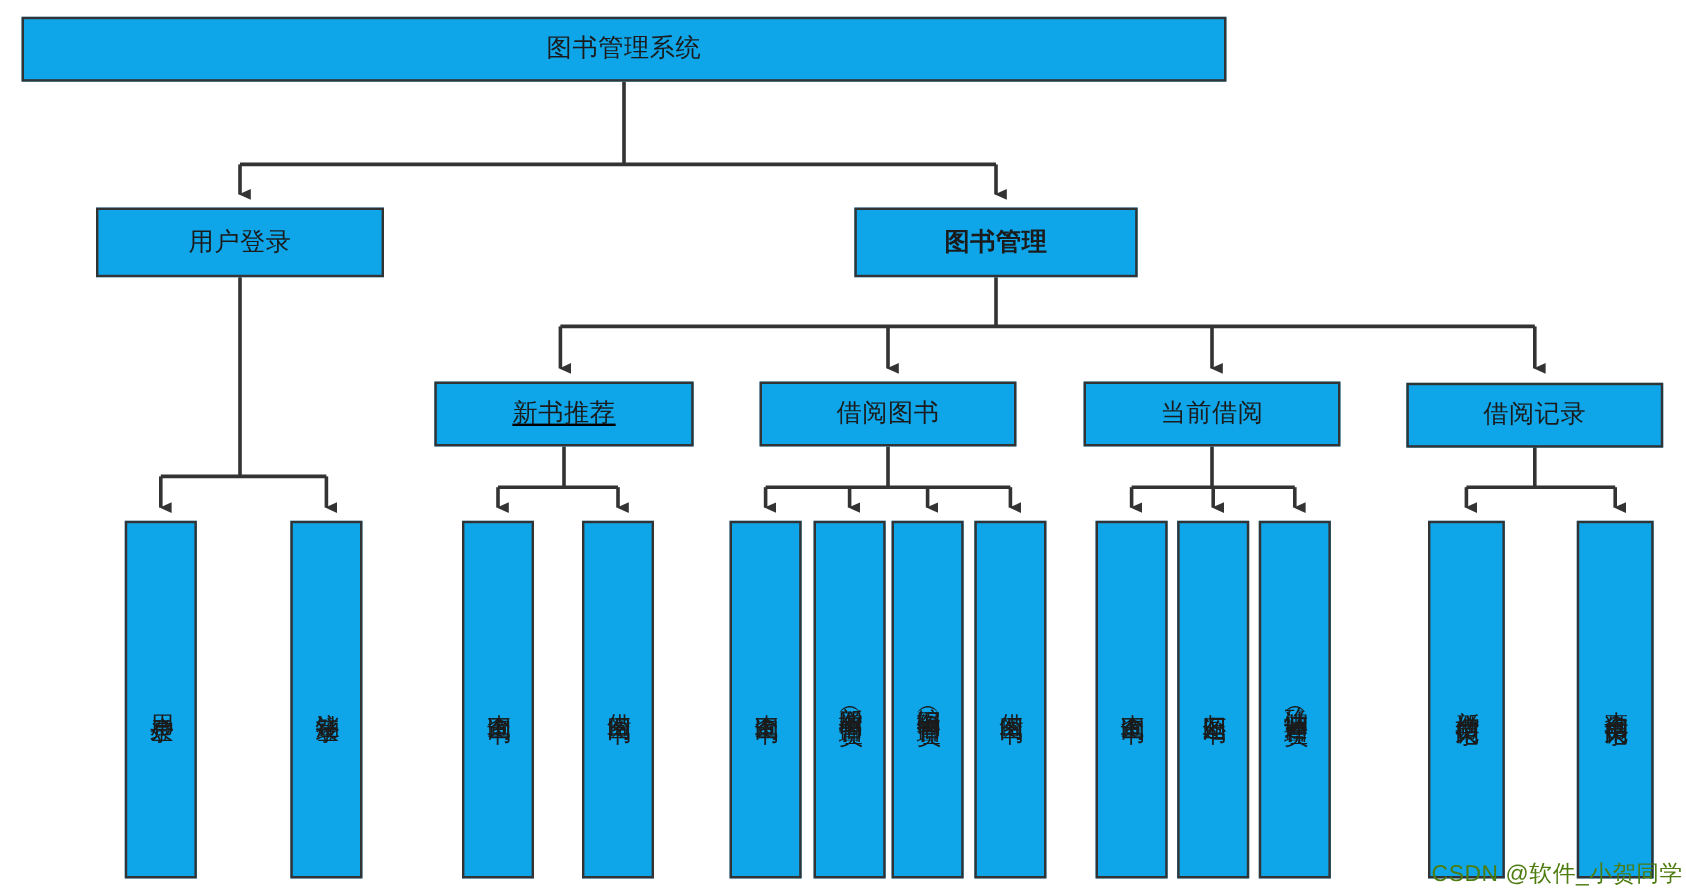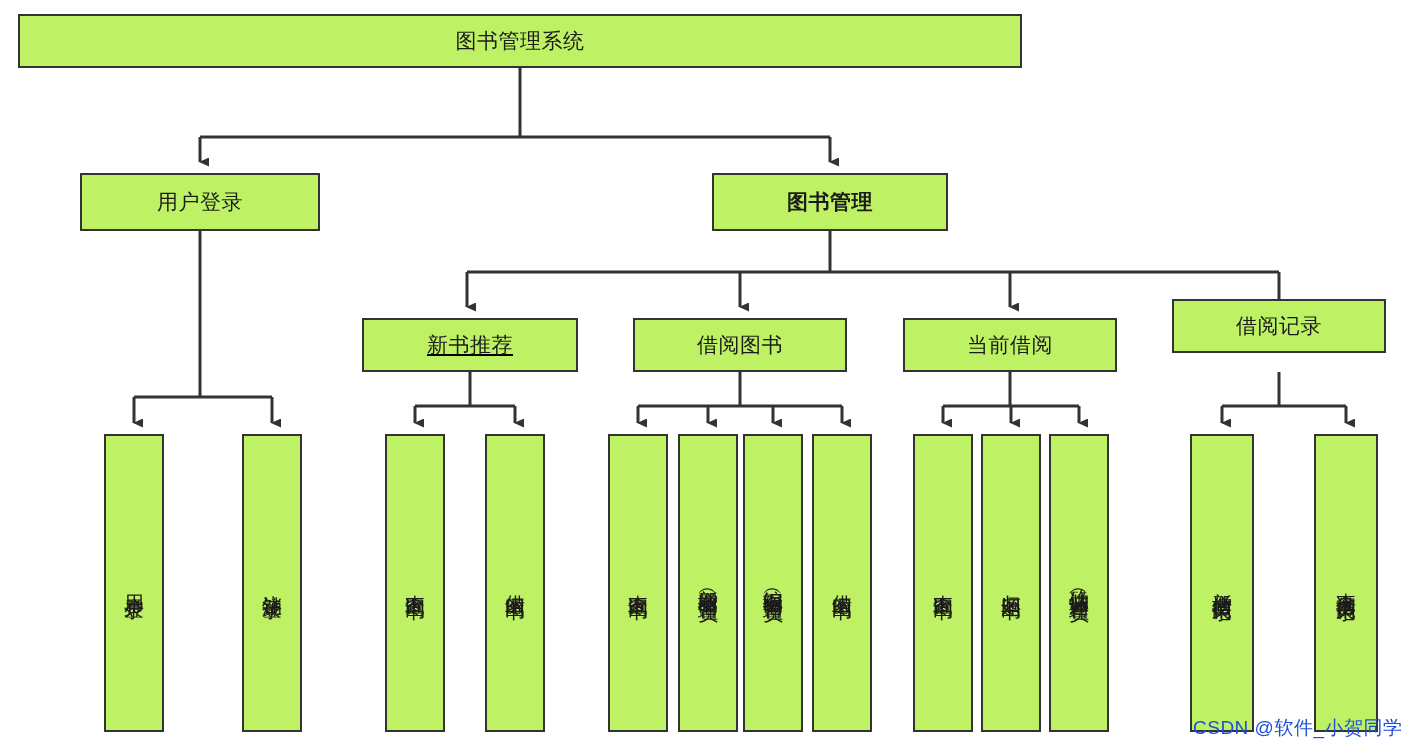--- a/index.html
+++ b/index.html
@@ -23,21 +23,21 @@
   svg.diagram-canvas {
     position: absolute;
     left: 0;
     top: 0;
     width: 1405px;
     height: 747px;
   }
   .node-box {
     position: absolute;
     box-sizing: border-box;
-    background: #bef264;
+    background: #0ea5e9;
     border: 2px solid #333333;
     display: flex;
     align-items: center;
     justify-content: center;
     overflow: hidden;
   }
   .node-label-h {
     font-size: 21px;
     color: #1b1b1b;
     line-height: 1.2;
@@ -50,21 +50,21 @@
     writing-mode: vertical-rl;
     text-orientation: upright;
     line-height: 1.35;
     letter-spacing: 2px;
     white-space: nowrap;
     text-align: center;
   }
   .watermark {
     position: absolute;
     font-size: 19px;
-    color: #1d4ed8;
+    color: #4d7c0f;
     white-space: nowrap;
     letter-spacing: 0.5px;
     pointer-events: none;
   }
 </style>
 </head>
 <body>
 
 <div id="diagram-root">
 
@@ -124,21 +124,21 @@
 
   <div class="node-box" id="node-l2-0" style="left: 362px; top: 318px; width: 216px; height: 54px; text-decoration: underline;">
     <span class="node-label-h">新书推荐</span>
   </div>
   <div class="node-box" id="node-l2-1" style="left: 633px; top: 318px; width: 214px; height: 54px;">
     <span class="node-label-h">借阅图书</span>
   </div>
   <div class="node-box" id="node-l2-2" style="left: 903px; top: 318px; width: 214px; height: 54px;">
     <span class="node-label-h">当前借阅</span>
   </div>
-  <div class="node-box" id="node-l2-3" style="left: 1172px; top: 299px; width: 214px; height: 54px;">
+  <div class="node-box" id="node-l2-3" style="left: 1172px; top: 319px; width: 214px; height: 54px;">
     <span class="node-label-h">借阅记录</span>
   </div>
 
   <div class="node-box" id="node-leaf-0" style="left: 104px; top: 434px; width: 60px; height: 298px;">
     <span class="node-label-v">用户登录</span>
   </div>
   <div class="node-box" id="node-leaf-1" style="left: 242px; top: 434px; width: 60px; height: 298px;">
     <span class="node-label-v">注销登录</span>
   </div>
   <div class="node-box" id="node-leaf-2" style="left: 385px; top: 434px; width: 60px; height: 298px;">

